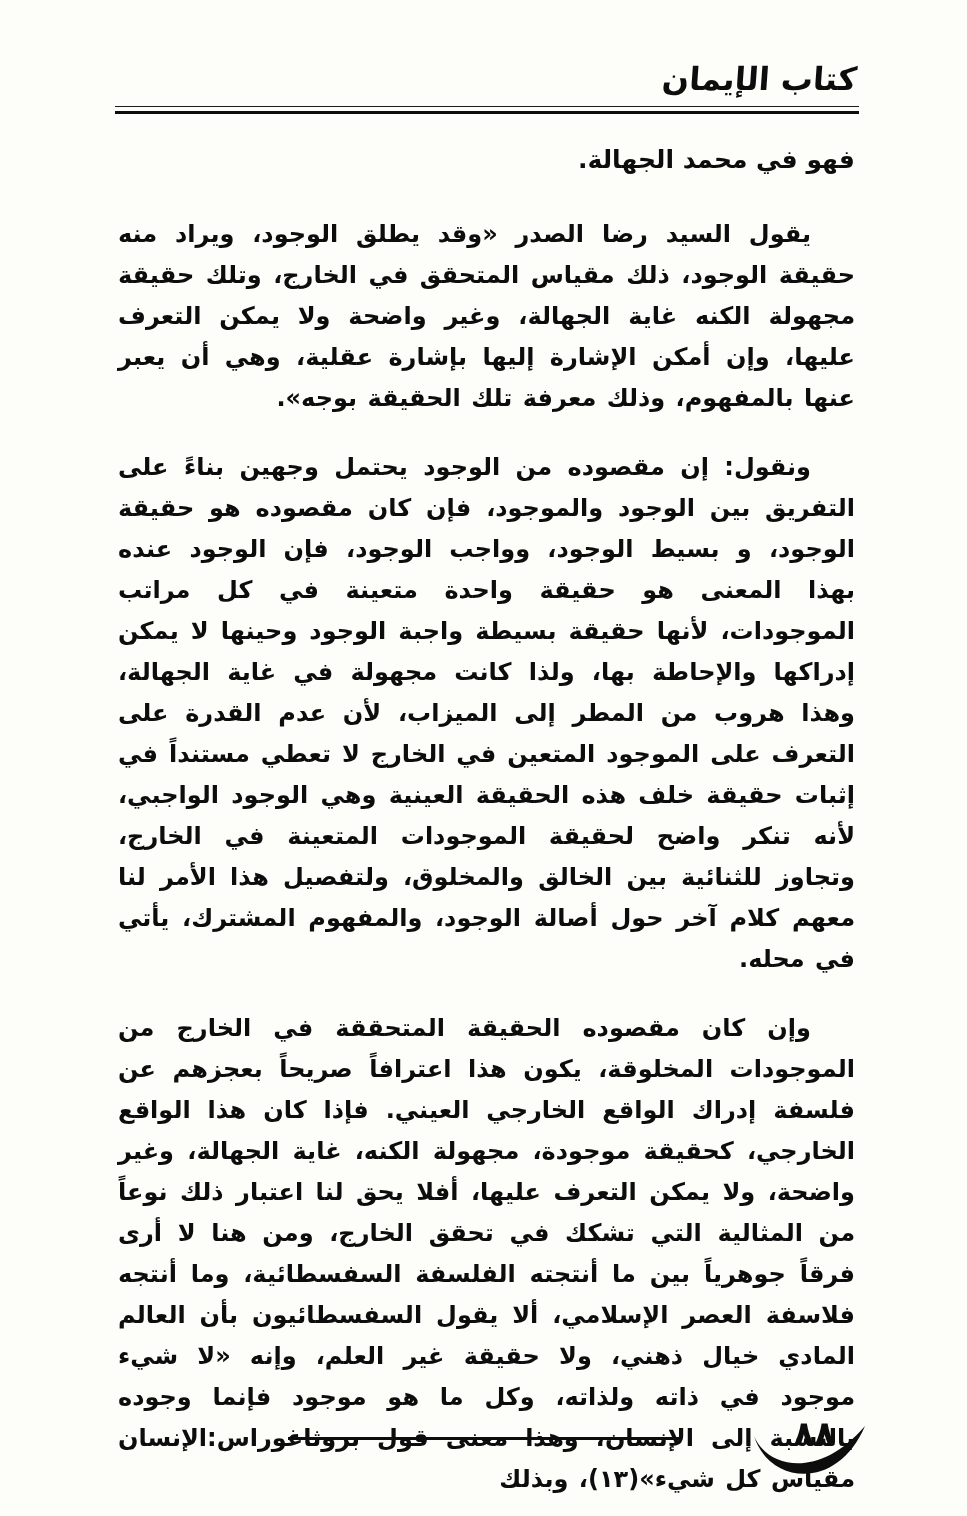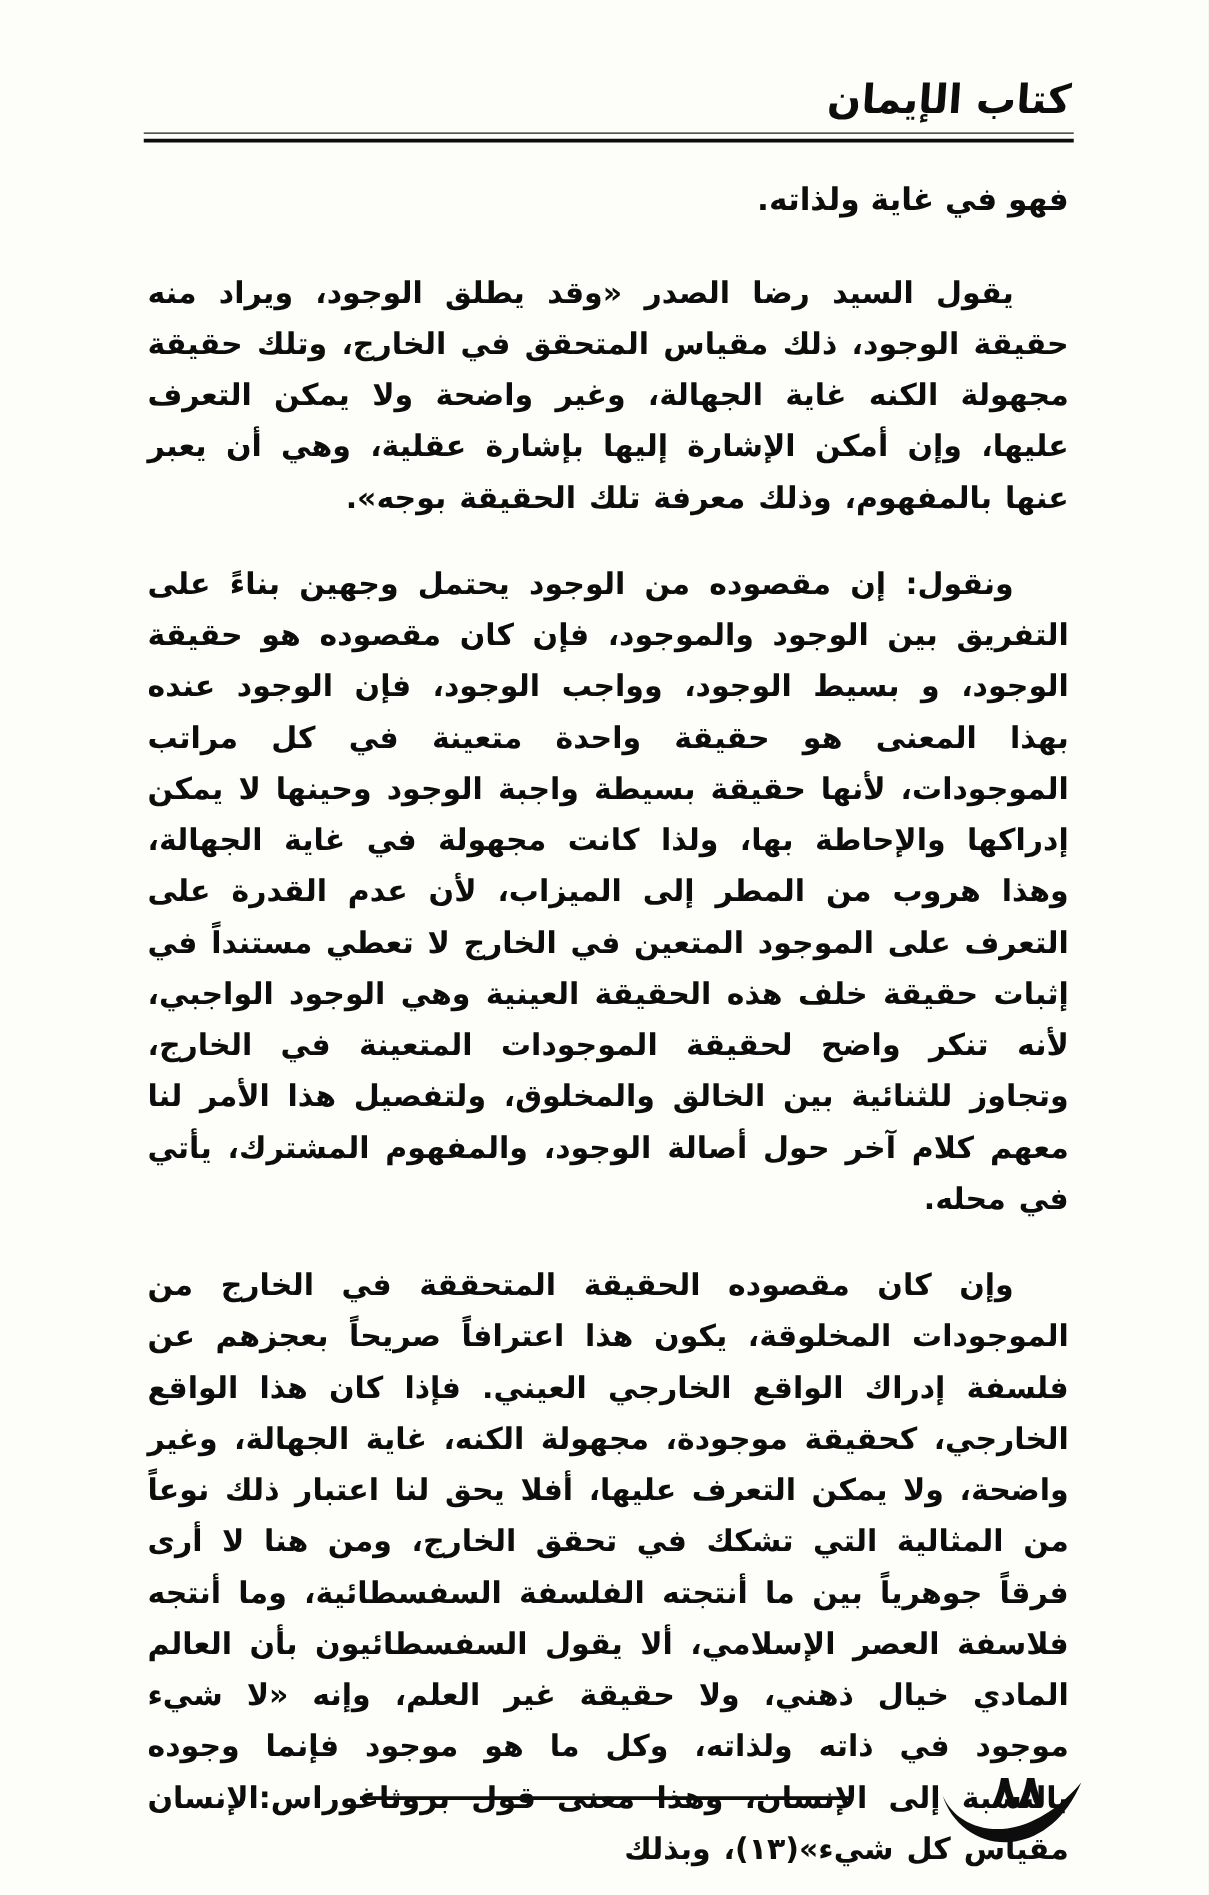--- a/index.html
+++ b/index.html
@@ -119,21 +119,21 @@
 </head>
 <body>
 
 <div class="page">
 
   <div class="header-logo">كتاب الإيمان</div>
 
   <div class="header-rule"></div>
 
   <main class="content">
-    <h2 class="section-heading">فهو في غاية ولذاته.</h2>
+    <h2 class="section-heading">فهو في محمد الجهالة.</h2>
 
     <p>يقول السيد رضا الصدر «وقد يطلق الوجود، ويراد منه حقيقة الوجود، ذلك مقياس المتحقق في الخارج، وتلك حقيقة مجهولة الكنه غاية الجهالة، وغير واضحة ولا يمكن التعرف عليها، وإن أمكن الإشارة إليها بإشارة عقلية، وهي أن يعبر عنها بالمفهوم، وذلك معرفة تلك الحقيقة بوجه».</p>
 
     <p>ونقول: إن مقصوده من الوجود يحتمل وجهين بناءً على التفريق بين الوجود والموجود، فإن كان مقصوده هو حقيقة الوجود، و بسيط الوجود، وواجب الوجود، فإن الوجود عنده بهذا المعنى هو حقيقة واحدة متعينة في كل مراتب الموجودات، لأنها حقيقة بسيطة واجبة الوجود وحينها لا يمكن إدراكها والإحاطة بها، ولذا كانت مجهولة في غاية الجهالة، وهذا هروب من المطر إلى الميزاب، لأن عدم القدرة على التعرف على الموجود المتعين في الخارج لا تعطي مستنداً في إثبات حقيقة خلف هذه الحقيقة العينية وهي الوجود الواجبي، لأنه تنكر واضح لحقيقة الموجودات المتعينة في الخارج، وتجاوز للثنائية بين الخالق والمخلوق، ولتفصيل هذا الأمر لنا معهم كلام آخر حول أصالة الوجود، والمفهوم المشترك، يأتي في محله.</p>
 
     <p>وإن كان مقصوده الحقيقة المتحققة في الخارج من الموجودات المخلوقة، يكون هذا اعترافاً صريحاً بعجزهم عن فلسفة إدراك الواقع الخارجي العيني. فإذا كان هذا الواقع الخارجي، كحقيقة موجودة، مجهولة الكنه، غاية الجهالة، وغير واضحة، ولا يمكن التعرف عليها، أفلا يحق لنا اعتبار ذلك نوعاً من المثالية التي تشكك في تحقق الخارج، ومن هنا لا أرى فرقاً جوهرياً بين ما أنتجته الفلسفة السفسطائية، وما أنتجه فلاسفة العصر الإسلامي، ألا يقول السفسطائيون بأن العالم المادي خيال ذهني، ولا حقيقة غير العلم، وإنه «لا شيء موجود في ذاته ولذاته، وكل ما هو موجود فإنما وجوده بالنسبة إلى الإنسان، وهذا معنى قول بروثاغوراس:الإنسان مقياس كل شيء»(١٣)، وبذلك</p>
   </main>
 
 
   <div class="footer-rule"></div>

